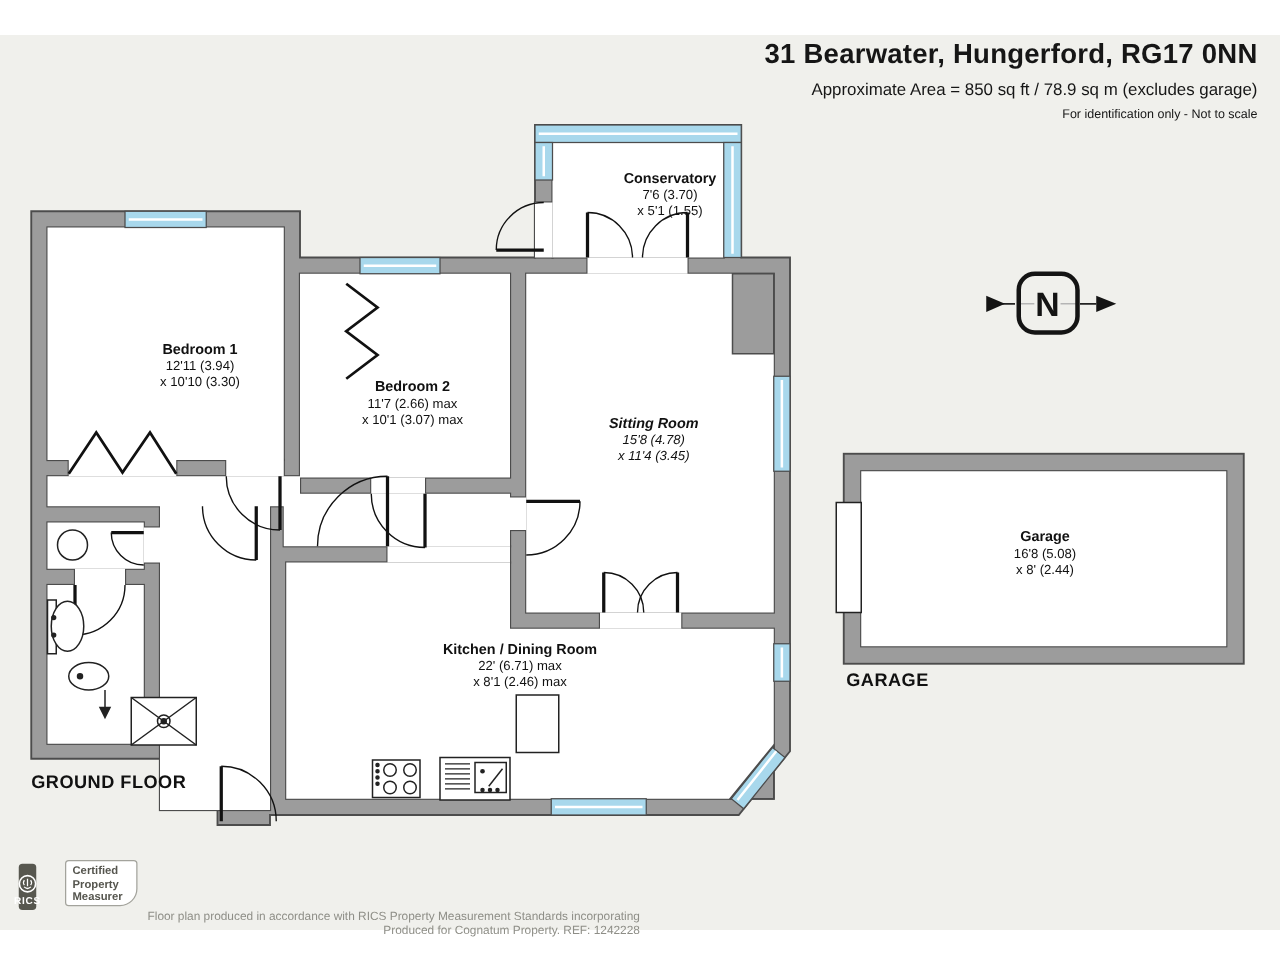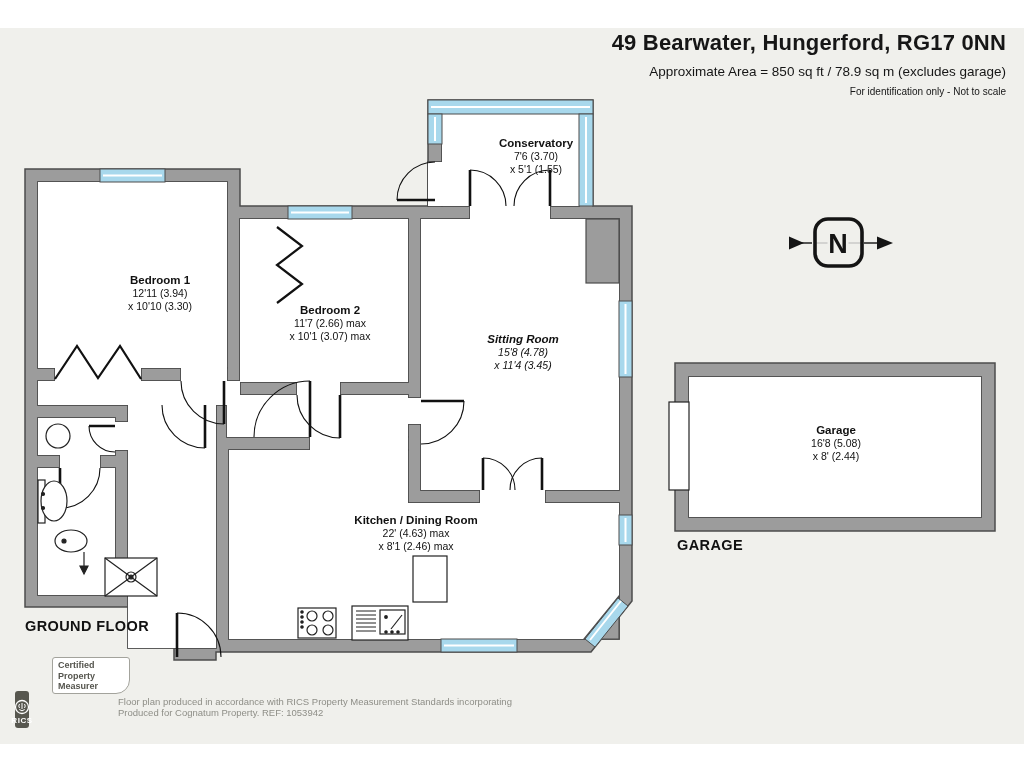--- a/index.html
+++ b/index.html
@@ -11,24 +11,24 @@
   .hdr-title{top:30px;font-size:22px;font-weight:bold;letter-spacing:.2px;}
   .hdr-area{top:64px;font-size:13.5px;}
   .hdr-note{top:86px;font-size:10px;}
   .rlabel{position:absolute;transform:translateX(-50%);text-align:center;color:#111;
           font-size:10.5px;line-height:13px;white-space:nowrap;}
   .rlabel .rname{font-weight:bold;font-size:11.5px;}
   .seclabel{position:absolute;font-weight:bold;font-size:14.5px;letter-spacing:.4px;color:#111;}
   .rics-box{position:absolute;left:15px;top:691px;width:14px;height:37px;background:#57574f;
             border-radius:3px;display:flex;flex-direction:column;align-items:center;justify-content:flex-end;}
   .rics-box span{color:#fff;font-size:8px;font-weight:bold;letter-spacing:.6px;line-height:10px;padding-bottom:2px;}
-  .cert-box{position:absolute;left:52px;top:657px;width:78px;height:37px;background:#fff;
+  .cert-box{position:absolute;left:52px;top:688px;width:58px;height:37px;background:#fff;
             border:1.5px solid #a3a39c;border-radius:3px 3px 14px 3px;box-sizing:border-box;
             padding:2px 0 0 5px;color:#55554e;font-size:9px;font-weight:bold;line-height:10.5px;}
-  .disc{position:absolute;left:118px;top:696px;color:#8e8e87;font-size:9.5px;line-height:11.2px;}
+  .disc{position:absolute;left:118px;top:728px;color:#8e8e87;font-size:9.5px;line-height:11.2px;text-align:right;}
 </style>
 </head>
 <body>
 
 <div class="band"></div>
 
 <svg class="plan-svg" viewBox="0 0 1024 768">
   <defs>
     <g id="wr" fill="#ffffff">
       <rect x="38" y="182" width="189" height="186"></rect>
@@ -150,21 +150,21 @@
   <g>
     <path d="M794,243 H812 M864,243 H877" stroke="#222222" stroke-width="1.4"></path>
     <path d="M814,243 H862" stroke="#b5b5b5" stroke-width="1.2"></path>
     <rect x="815" y="219" width="47" height="47" rx="13" fill="none" stroke="#141414" stroke-width="3.6"></rect>
     <polygon points="877,236.5 893,243 877,249.5" fill="#141414"></polygon>
     <polygon points="789,236.5 804,243 789,249.5" fill="#141414"></polygon>
     <text x="838" y="253" text-anchor="middle" font-size="27" font-weight="bold" fill="#141414" stroke="#f0f0ec" stroke-width="5" paint-order="stroke">N</text>
   </g>
 </svg>
 
-<div class="hdr hdr-title">49 Bearwater, Hungerford, RG17 0NN</div>
+<div class="hdr hdr-title">31 Bearwater, Hungerford, RG17 0NN</div>
 <div class="hdr hdr-area">Approximate Area = 850 sq ft / 78.9 sq m (excludes garage)</div>
 <div class="hdr hdr-note">For identification only - Not to scale</div>
 
 <div class="rlabel" style="left:160px;top:274px;">
   <div class="rname">Bedroom 1</div>
   <div>12'11 (3.94)</div>
   <div>x 10'10 (3.30)</div>
 </div>
 <div class="rlabel" style="left:330px;top:304px;">
   <div class="rname">Bedroom 2</div>
@@ -176,21 +176,21 @@
   <div>7'6 (3.70)</div>
   <div>x 5'1 (1.55)</div>
 </div>
 <div class="rlabel" style="left:523px;top:333px;font-style:italic;">
   <div class="rname">Sitting Room</div>
   <div>15'8 (4.78)</div>
   <div>x 11'4 (3.45)</div>
 </div>
 <div class="rlabel" style="left:416px;top:514px;">
   <div class="rname">Kitchen / Dining Room</div>
-  <div>22' (4.63) max</div>
+  <div>22' (6.71) max</div>
   <div>x 8'1 (2.46) max</div>
 </div>
 <div class="rlabel" style="left:836px;top:424px;">
   <div class="rname">Garage</div>
   <div>16'8 (5.08)</div>
   <div>x 8' (2.44)</div>
 </div>
 
 <div class="seclabel" style="left:25px;top:618px;">GROUND FLOOR</div>
 <div class="seclabel" style="left:677px;top:537px;">GARAGE</div>
@@ -202,14 +202,14 @@
   </svg>
   <span>RICS</span>
 </div>
 <div class="cert-box">
   <div>Certified</div>
   <div>Property</div>
   <div>Measurer</div>
 </div>
 <div class="disc">
   <div>Floor plan produced in accordance with RICS Property Measurement Standards incorporating</div>
-  <div>Produced for Cognatum Property.    REF:  1053942</div>
+  <div>Produced for Cognatum Property.    REF:  1242228</div>
 </div>
 
 </body></html>

